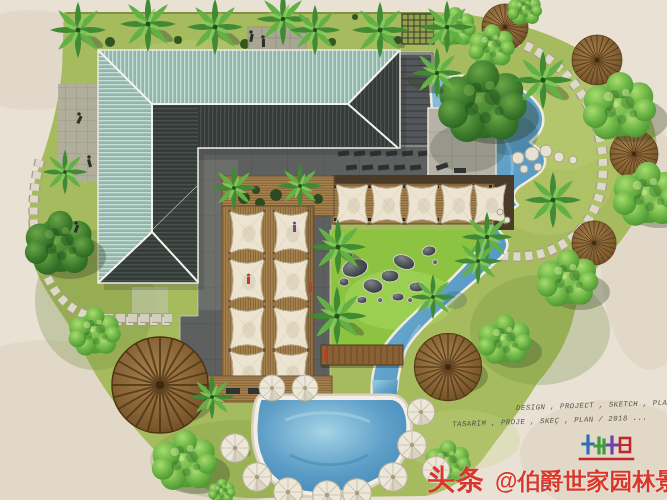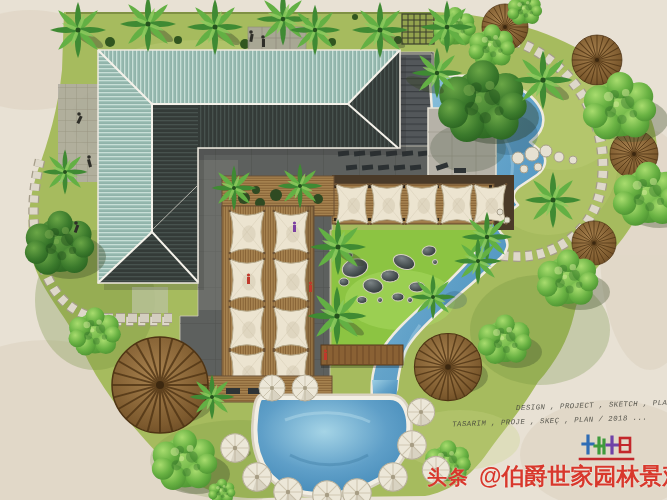--- a/index.html
+++ b/index.html
@@ -8,21 +8,21 @@
   .stage svg{position:absolute;left:0;top:0;}
   .note{position:absolute;color:#41413a;font-family:"Liberation Mono",monospace;
         font-style:italic;font-size:7.4px;letter-spacing:.45px;white-space:nowrap;
         transform:rotate(-2deg);opacity:.85;}
   .note1{left:516px;top:401px;}
   .note2{left:452px;top:417px;}
   .watermark{position:absolute;left:427px;top:461px;display:flex;gap:10px;
              align-items:baseline;color:var(--watermark-red,#d8382c);
              font-weight:bold;font-size:23px;white-space:nowrap;
              text-shadow:0 0 2px rgba(255,255,255,.75);}
-  .watermark .badge{font-size:20px;letter-spacing:1px;}
+  .watermark .badge{font-size:28px;letter-spacing:1px;}
 </style>
 </head>
 <body>
 
 <div class="stage">
 <svg width="667" height="500" viewBox="0 0 667 500">
 <defs>
   <linearGradient id="waterG" x1="0" y1="0" x2="1" y2="1">
     <stop offset="0" stop-color="#9fd0e4"></stop>
           <stop offset=".5" stop-color="#62a2c9"></stop>

